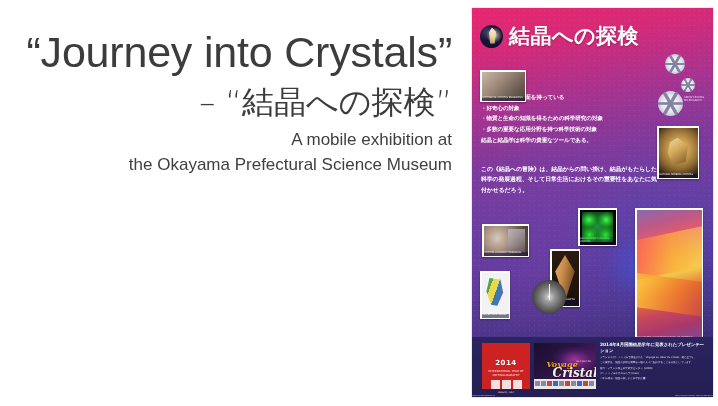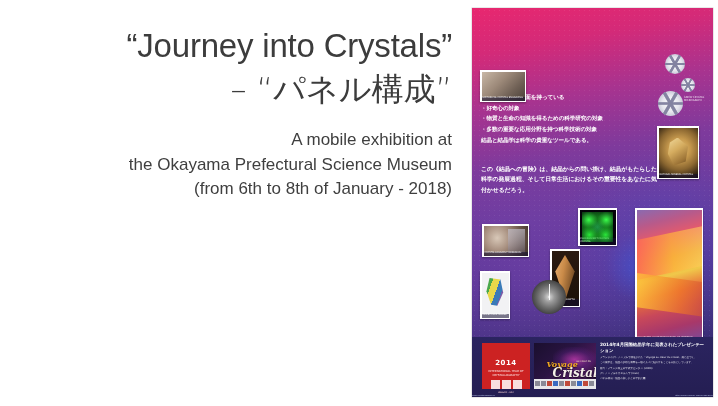--- a/index.html
+++ b/index.html
@@ -27,21 +27,21 @@
     height: 406px;
   }
   #title-block {
     position: absolute;
     left: 10px;
     top: 24px;
     width: 442px;
     text-align: right;
   }
   .title-line {
-    font-size: 33px;
+    font-size: 43px;
     font-weight: 300;
     color: #3c3c3c;
     line-height: 1.33;
     letter-spacing: -0.2px;
     white-space: nowrap;
   }
   .title-line.jp {
     font-family: "DejaVu Sans", "Liberation Sans", sans-serif;
     font-size: 32px;
     letter-spacing: 0px;
@@ -511,37 +511,40 @@
 </style>
 </head>
 <body>
 
 <div id="slide">
 
   <div id="text-col">
 
     <div id="title-block">
       <div class="title-line">“Journey into Crystals”</div>
-      <div class="title-line jp">– “パネル構成”</div>
+      <div class="title-line jp">– “結晶への探検”</div>
     </div>
 
     <div id="subtitle-block">
       <div class="subtitle-line">A mobile exhibition at</div>
       <div class="subtitle-line">the Okayama Prefectural Science Museum</div>
-      <div class="subtitle-line">(from 6th to 8th of January - 2018)</div>
     </div>
 
   </div>
 
   <div id="poster">
 
     <div id="poster-texture"></div>
     <div id="poster-glow-a"></div>
     <div id="poster-glow-b"></div>
 
+    <div id="poster-header">
+      <div id="poster-logo"></div>
+      <div id="poster-title">結晶への探検</div>
+    </div>
 
     <div class="snowflake" id="snowflake-1"></div>
     <div class="snowflake" id="snowflake-2"></div>
     <div class="snowflake" id="snowflake-3"></div>
     <div class="snow-caption" id="snow-caption-1">SNOW CRYSTAL MICROGRAPH</div>
 
     <div class="jp-body" id="jp-block-1">
       <div>結晶は数多くの側面を持っている</div>
       <div>・好奇心の対象</div>
       <div>・物質と生命の知識を得るための科学研究の対象</div>

